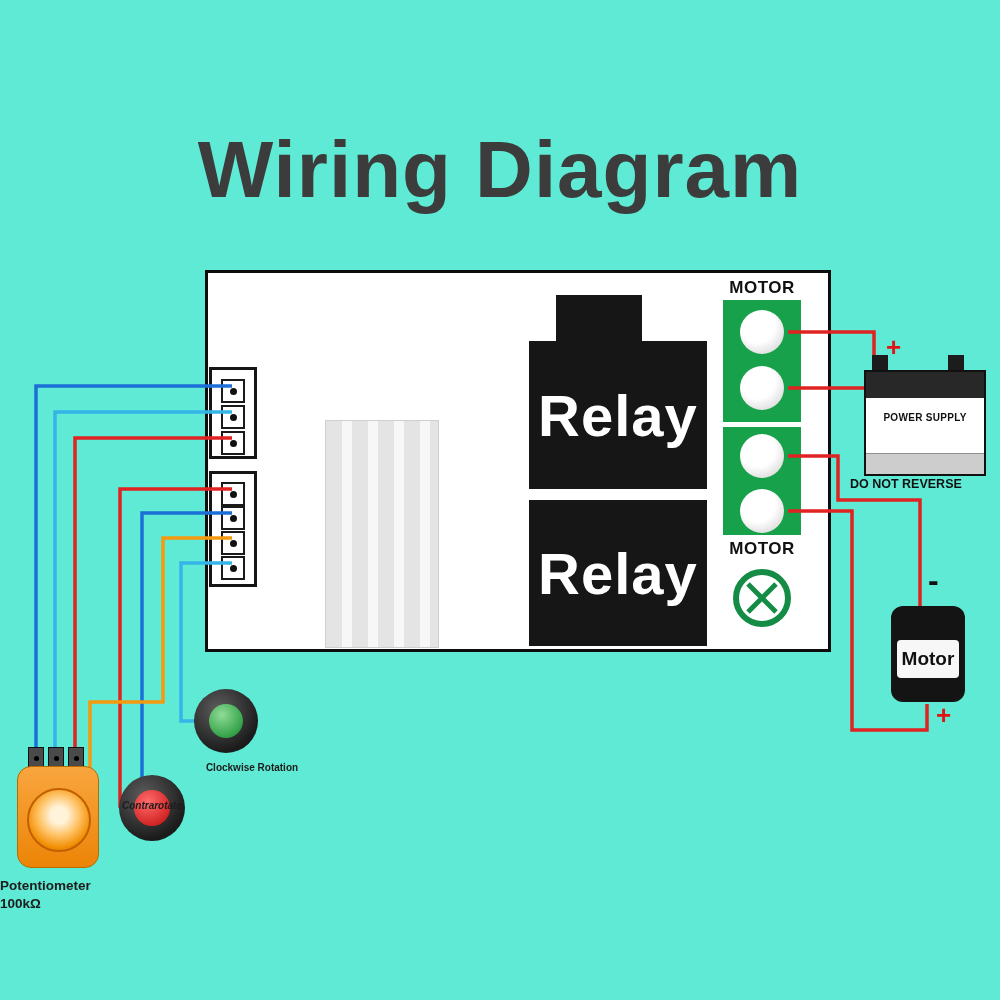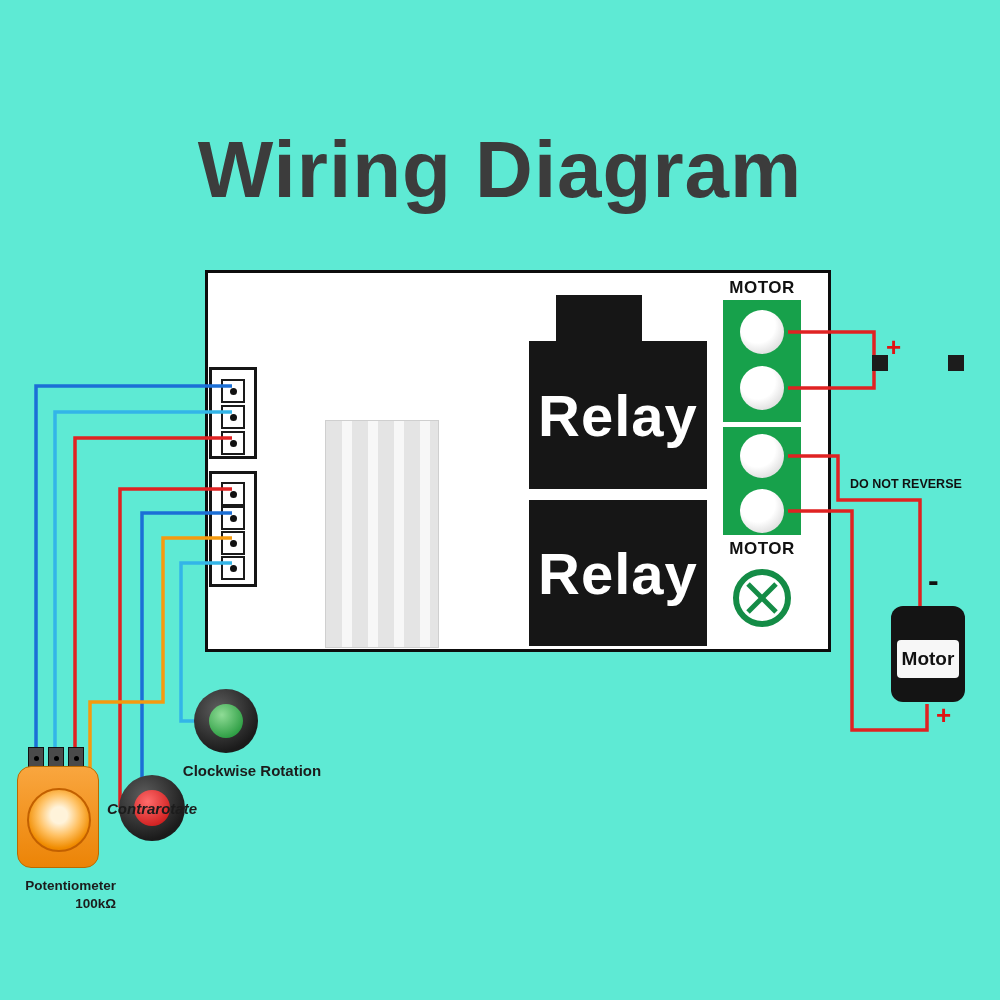--- a/index.html
+++ b/index.html
@@ -61,33 +61,33 @@
   #minusSign{left:928px;top:562px;font-size:32px;font-weight:800;color:#111;z-index:6;}
   #plusSign{left:936px;top:700px;font-size:26px;font-weight:800;color:#e01414;z-index:6;}
 
   
   .btn{border-radius:50%;z-index:5;background:radial-gradient(circle at 38% 32%,#5d5d5d,#1b1b1b 72%);}
   #greenBtn{left:194px;top:689px;width:64px;height:64px;}
   #redBtn{left:119px;top:775px;width:66px;height:66px;}
   .cap{position:absolute;border-radius:50%;}
   #greenCap{left:15px;top:15px;width:34px;height:34px;background:radial-gradient(circle at 38% 32%,#8fdc96,#2e9e44 75%);}
   #redCap{left:15px;top:15px;width:36px;height:36px;background:radial-gradient(circle at 38% 32%,#ff6b6b,#cf1f1f 78%);}
-  .btnLabel{text-align:center;font-size:15px;font-weight:800;color:#1c1c1c;z-index:5;}
+  .btnLabel{text-align:center;font-size:10px;font-weight:800;color:#1c1c1c;z-index:5;}
   #cwLabel{left:162px;top:762px;width:180px;}
   #ccLabel{left:92px;top:800px;width:120px;font-style:italic;}
 
   
   .potTerm{width:14px;height:20px;background:#4a4a4a;border:1px solid #111;z-index:5;}
   .potTerm i{position:absolute;left:50%;top:50%;width:5px;height:5px;margin:-2.5px 0 0 -2.5px;background:#000;border-radius:50%;}
   #potT1{left:28px;top:747px;} #potT2{left:48px;top:747px;} #potT3{left:68px;top:747px;}
   #potBody{left:17px;top:766px;width:80px;height:100px;border-radius:14px;border:1px solid #b96a00;z-index:5;
            background:linear-gradient(180deg,#f9a63f,#ec8406);}
   #potKnob{position:absolute;left:9px;top:21px;width:60px;height:60px;border-radius:50%;border:2px solid #c26000;
            background:radial-gradient(circle at 50% 42%,#fff3da 18%,#ffc163 45%,#f08c00 72%,#d76e00 100%);}
-  .potLabel{left:0;width:116px;text-align:right;font-size:13.5px;font-weight:800;color:#1c1c1c;z-index:5;}
+  .potLabel{left:0;width:116px;text-align:left;font-size:13.5px;font-weight:800;color:#1c1c1c;z-index:5;}
   #potLabel{top:878px;} #potValue{top:896px;}
 </style>
 </head>
 <body>
 
 <div id="stage">
 
   <div id="title" class="abs">Wiring Diagram</div>
 
   <div id="board" class="abs"></div>
@@ -154,20 +154,25 @@
   <div id="motorSymbol" class="abs">
     <svg width="46" height="46" viewBox="0 0 46 46">
       <line x1="9" y1="9" x2="37" y2="37" stroke="#148c46" stroke-width="5"></line>
       <line x1="37" y1="9" x2="9" y2="37" stroke="#148c46" stroke-width="5"></line>
     </svg>
   </div>
 
   <span id="batTerm1" class="abs batTerm"></span>
   <span id="batTerm2" class="abs batTerm"></span>
   <div id="batPlus" class="abs">+</div>
+  <div id="batteryBody" class="abs">
+    <div id="batteryTopBand"></div>
+    <div id="psLabel">POWER SUPPLY</div>
+    <div id="batteryBottomBand"></div>
+  </div>
   <div id="warning" class="abs">DO NOT REVERSE</div>
 
   <div id="minusSign" class="abs">-</div>
   <div id="motorDev" class="abs">
     <div id="motorPlate">Motor</div>
   </div>
   <div id="plusSign" class="abs">+</div>
 
   <div id="greenBtn" class="abs btn">
     <span id="greenCap" class="cap"></span>

